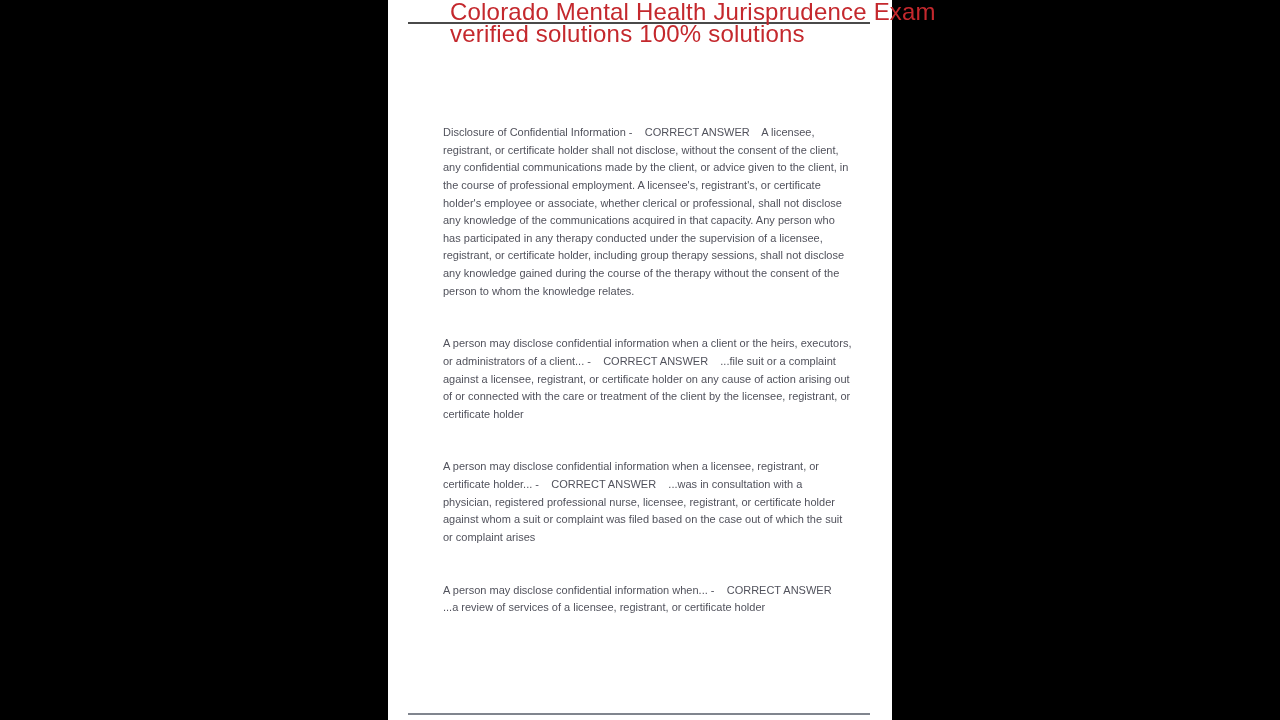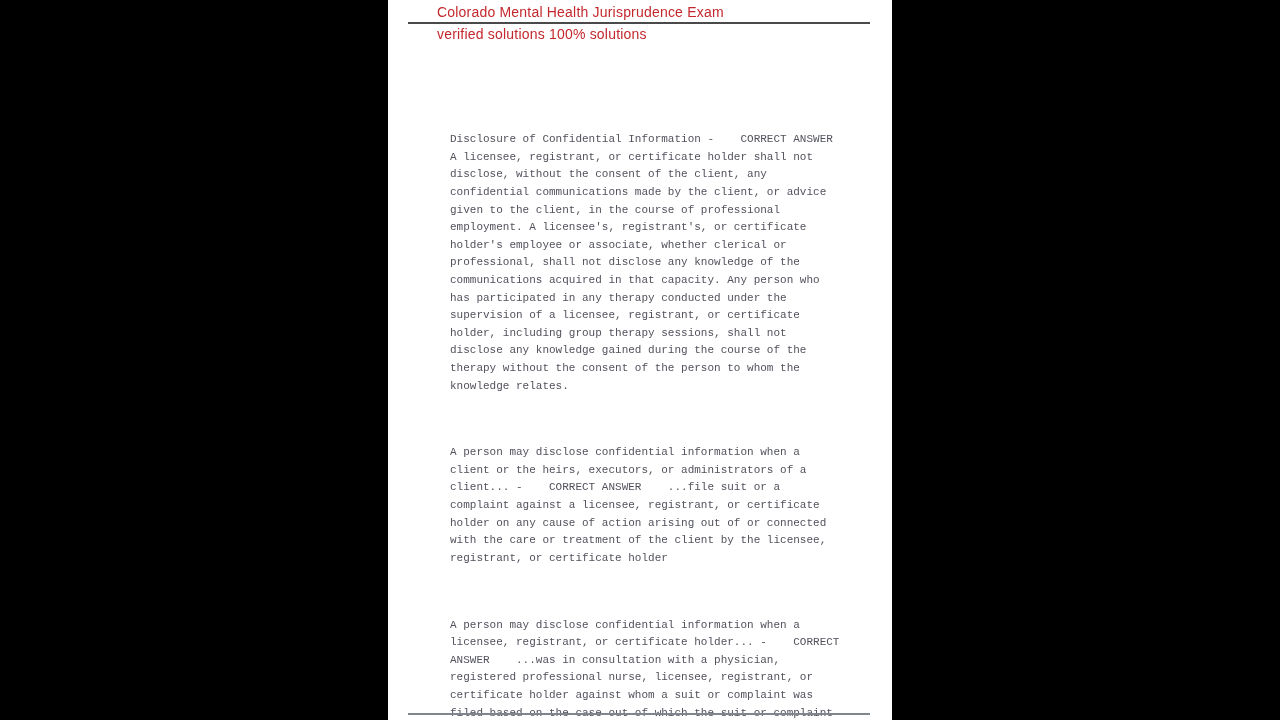--- a/index.html
+++ b/index.html
@@ -9,60 +9,61 @@
     overflow:hidden;
     font-family:"Liberation Sans","DejaVu Sans",sans-serif;
   }
   #canvas{position:relative;width:1280px;height:720px;background:var(--bar-color,#000);}
   .doc-page{
     position:absolute;left:388px;top:0;
     width:504px;height:720px;
     background:var(--paper-color,#fff);
   }
   .doc-title{
-    position:absolute;left:49px;top:1px;right:18px;
+    position:absolute;left:62px;top:1px;right:18px;
     color:var(--title-color,#c4282d);
-    font-size:14px;line-height:22px;
+    font-size:24px;line-height:22px;
     letter-spacing:0.2px;
   }
   .doc-title .tline{display:block;white-space:nowrap;}
   .title-rule{
     position:absolute;left:20px;top:22px;width:462px;height:0;
     border-top:2px solid var(--rule-color,#4a4a4a);
   }
   .bottom-rule{
     position:absolute;left:20px;top:713px;width:462px;height:0;
     border-top:2px solid var(--bottom-rule-color,#80858e);
   }
   .doc-body{
     position:absolute;left:55px;top:89px;width:410px;
     color:var(--body-color,#51525c);
     font-size:11px;line-height:17.6px;
     white-space:pre-wrap;
     overflow-wrap:break-word;
   }
-  .qa-paragraph{margin:7px;font-family:Liberation Mono, monospace;}
+  .qa-paragraph{margin:0;}
 </style>
 </head>
 <body>
 
 <div id="canvas">
   <div class="doc-page">
 
     <div class="title-rule"></div>
 
     <h1 class="doc-title" style="margin:0;font-weight:normal;">
       <span class="tline">Colorado Mental Health Jurisprudence Exam</span>
       <span class="tline">verified solutions 100% solutions</span>
     </h1>
 
     <div class="doc-body">
       <p class="qa-paragraph">Disclosure of Confidential Information -    CORRECT ANSWER    A licensee, registrant, or certificate holder shall not disclose, without the consent of the client, any confidential communications made by the client, or advice given to the client, in the course of professional employment. A licensee's, registrant's, or certificate holder's employee or associate, whether clerical or professional, shall not disclose any knowledge of the communications acquired in that capacity. Any person who has participated in any therapy conducted under the supervision of a licensee, registrant, or certificate holder, including group therapy sessions, shall not disclose any knowledge gained during the course of the therapy without the consent of the person to whom the knowledge relates.</p>
       <p class="qa-paragraph">A person may disclose confidential information when a client or the heirs, executors, or administrators of a client... -    CORRECT ANSWER    ...file suit or a complaint against a licensee, registrant, or certificate holder on any cause of action arising out of or connected with the care or treatment of the client by the licensee, registrant, or certificate holder</p>
       <p class="qa-paragraph">A person may disclose confidential information when a licensee, registrant, or certificate holder... -    CORRECT ANSWER    ...was in consultation with a physician, registered professional nurse, licensee, registrant, or certificate holder against whom a suit or complaint was filed based on the case out of which the suit or complaint arises</p>
+      <p class="qa-paragraph">A person may disclose confidential information when... -    CORRECT ANSWER    ...a review of services of a licensee, registrant, or certificate holder</p>
       
       
       
     </div>
 
     <div class="bottom-rule"></div>
 
   </div>
 </div>
 

